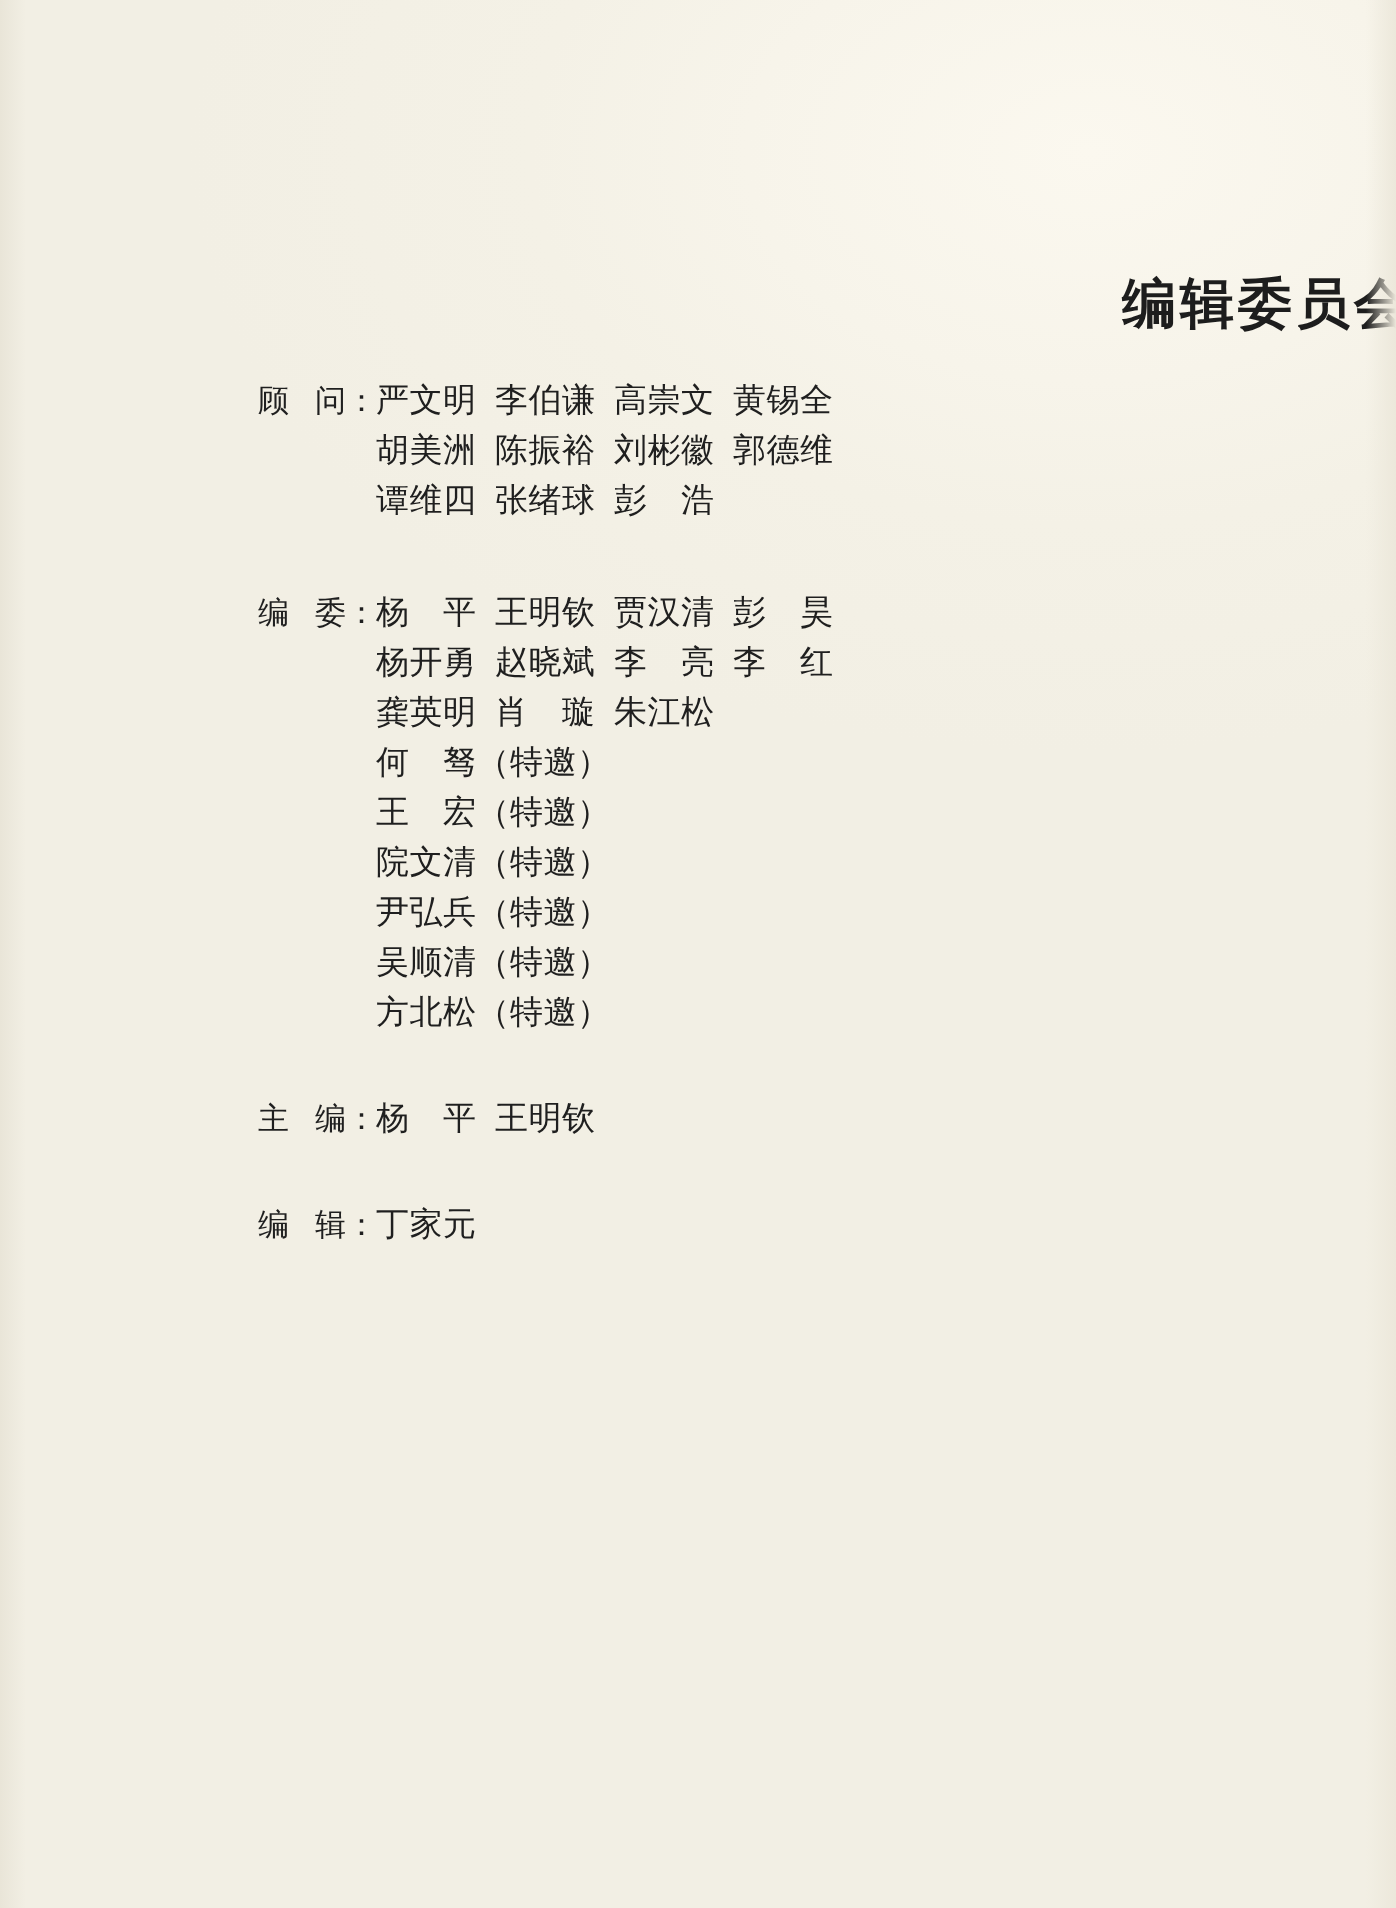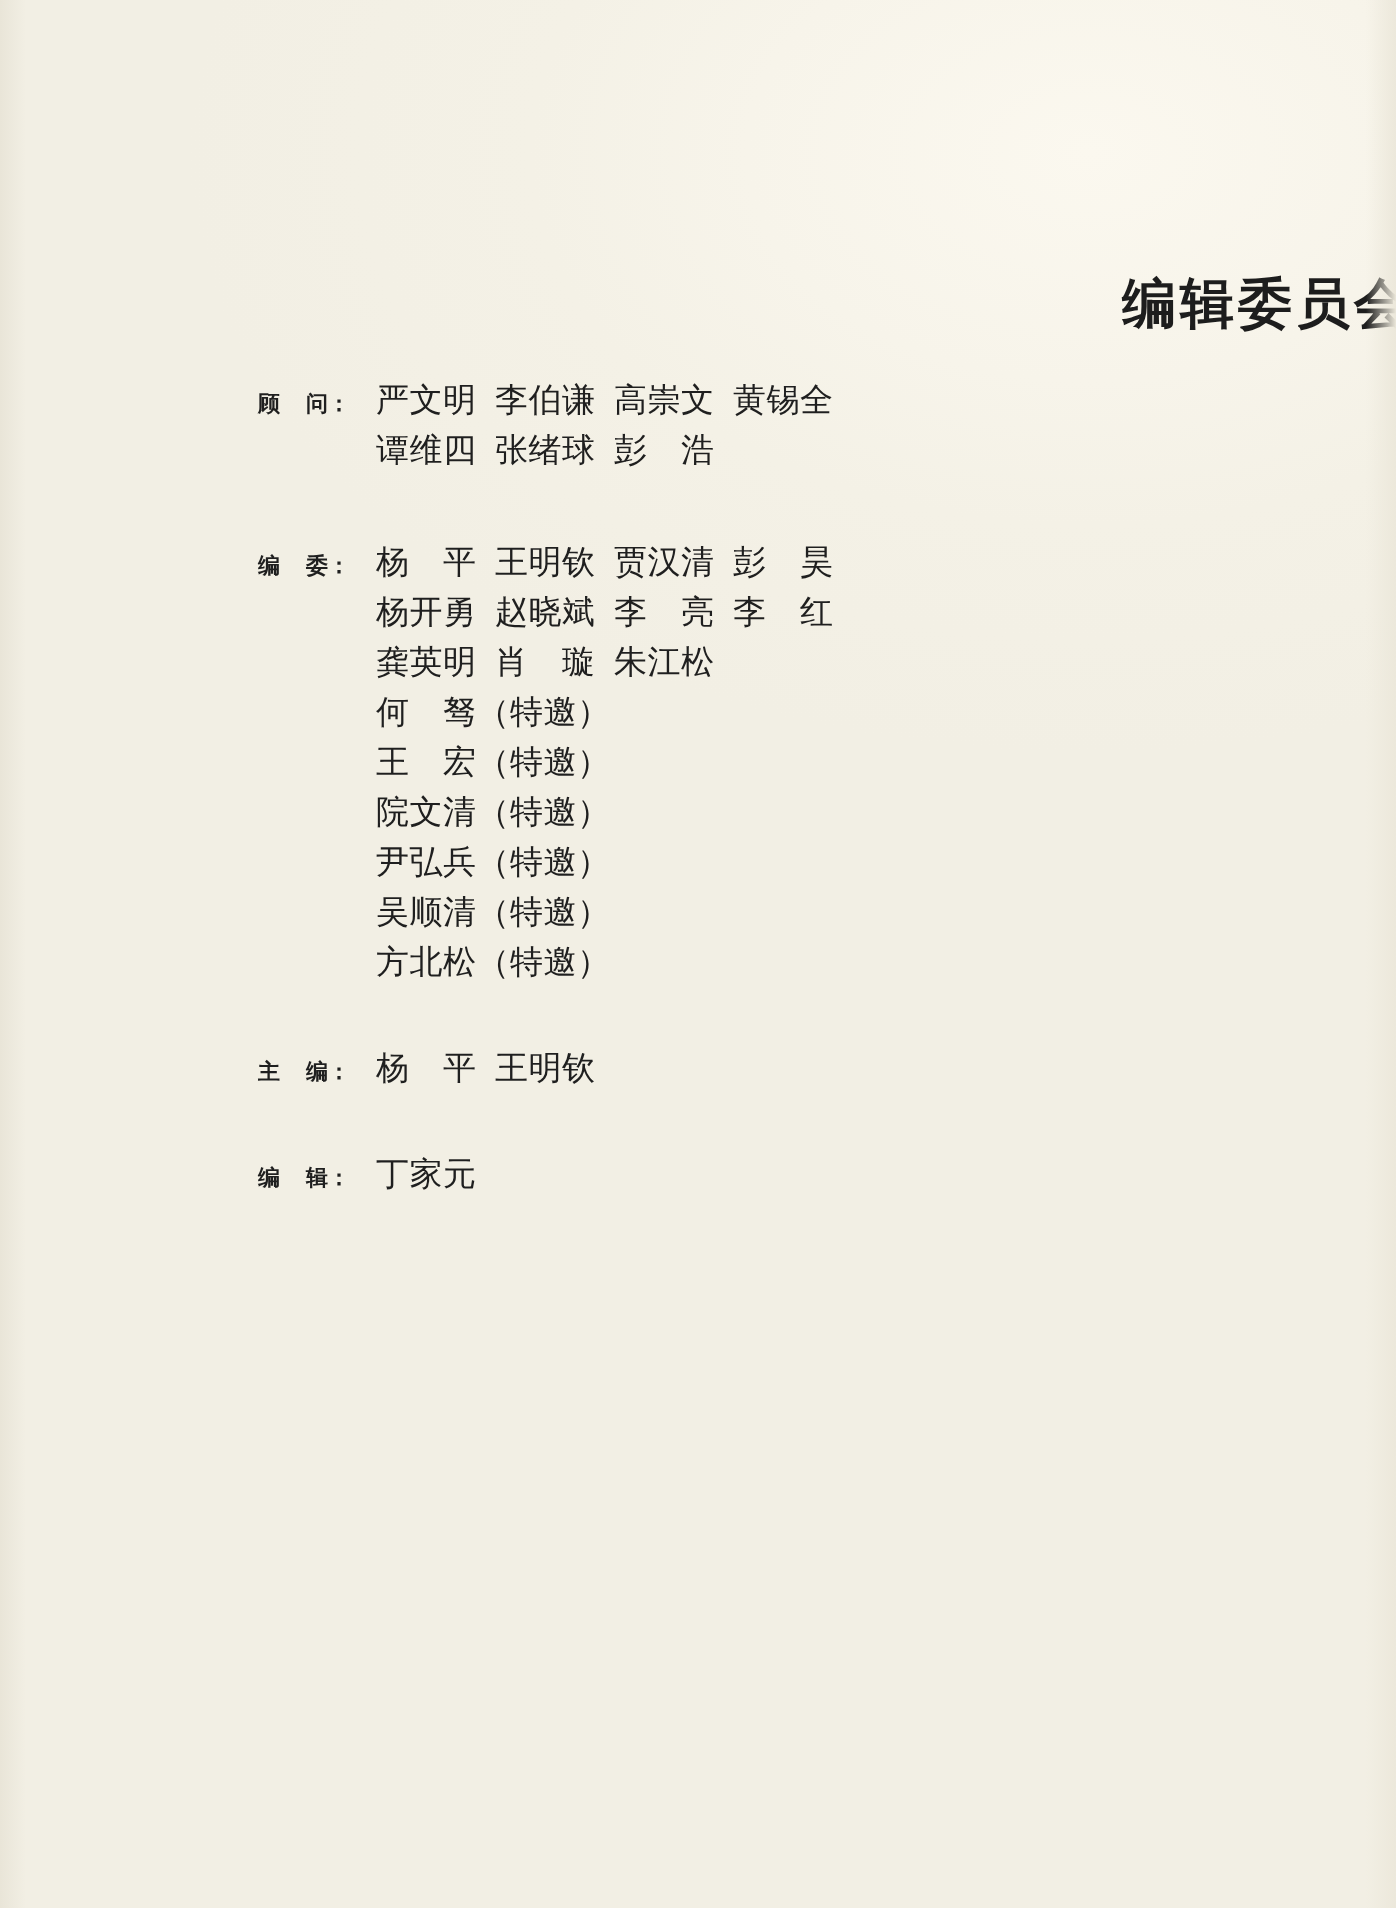--- a/index.html
+++ b/index.html
@@ -62,24 +62,24 @@
 
   .row {
     display: flex;
     align-items: baseline;
     height: 50px;
   }
 
   .label {
     width: 118px;
     flex: 0 0 118px;
-    font-size: 22px;
+    font-size: 31px;
     letter-spacing: 0px;
     color: #1f1f1f;
-    font-weight: 700;
+    font-weight: 400;
     white-space: nowrap;
   }
   .label .sp { display: inline-block; width: 26px; }
 
   .names {
     display: flex;
     font-size: 33px;
     color: #1f1f1f;
     letter-spacing: 0.5px;
   }
@@ -113,20 +113,29 @@
         <div class="names">
           <span class="name">严文明</span>
           <span class="name">李伯谦</span>
           <span class="name">高崇文</span>
           <span class="name">黄锡全</span>
         </div>
       </div>
       <div class="row">
         <div class="label"></div>
         <div class="names">
+          <span class="name">胡美洲</span>
+          <span class="name">陈振裕</span>
+          <span class="name">刘彬徽</span>
+          <span class="name">郭德维</span>
+        </div>
+      </div>
+      <div class="row">
+        <div class="label"></div>
+        <div class="names">
           <span class="name">谭维四</span>
           <span class="name">张绪球</span>
           <span class="name">彭　浩</span>
         </div>
       </div>
     </div>
 
     <div class="gap-lg"></div>
 
     <div class="section">

